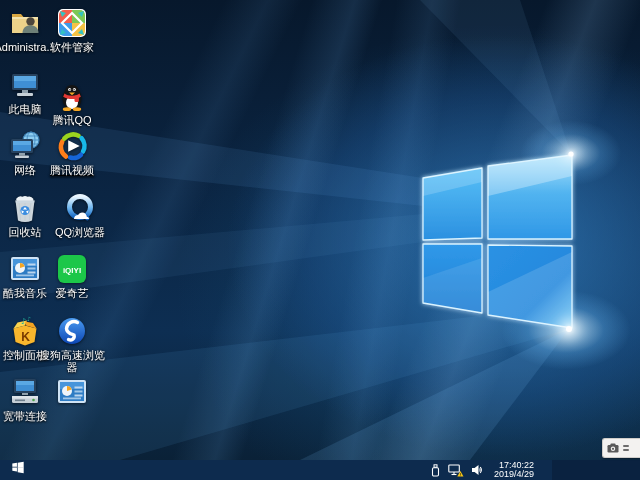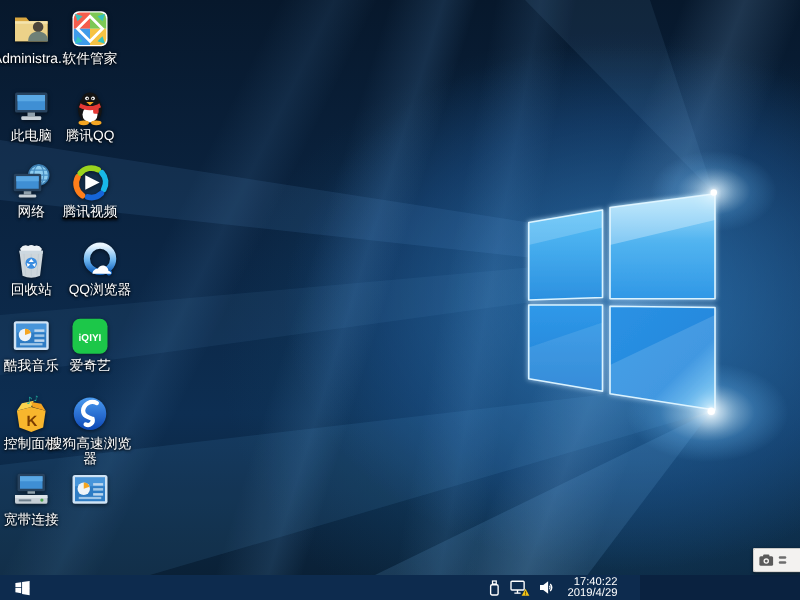--- a/index.html
+++ b/index.html
@@ -31,22 +31,22 @@
   .icon-art svg{width:32px;height:32px;filter:drop-shadow(0 1px 1.5px rgba(0,0,0,.55));}
   .icon-label{margin-top:1px;font-size:11px;line-height:12px;color:#fff;text-align:center;
     text-shadow:0 1px 2px rgba(0,0,0,.95),0 0 3px rgba(0,0,0,.7);word-break:break-all;}
   
   .floatbar{position:absolute;top:438px;right:0;width:33px;height:18px;background:#f3f2f0;
     border:1px solid #cfcdc9;border-right:none;border-radius:3px 0 0 3px;
     display:flex;align-items:center;gap:4px;padding-left:4px;box-shadow:0 1px 2px rgba(0,0,0,.35);}
   .floatbar .menu-lines{display:flex;flex-direction:column;gap:2px;}
   .floatbar .menu-lines span{display:block;width:6px;height:2px;background:#6d6d6d;border-radius:1px;}
   
-  .taskbar{position:absolute;left:0;bottom:0;width:512px;height:20px;background:#0d2b4e;
-    display:flex;align-items:center;z-index:5;}
+  .taskbar{position:absolute;left:0;bottom:0;width:552px;height:20px;background:#0d2b4e;
+    display:flex;align-items:flex-start;z-index:5;}
   .start-btn{width:36px;display:flex;align-items:center;justify-content:center;}
   .tb-spacer{flex:1;}
   .tray{display:flex;align-items:center;gap:7px;padding-right:3px;}
   .tray-ico{display:flex;align-items:center;justify-content:center;height:20px;}
   .clock{display:flex;flex-direction:column;justify-content:center;align-items:flex-end;
     color:#fff;font-size:9px;line-height:9.5px;padding:0 3px;text-align:right;}
   .show-desktop{width:4px;border-left:1px solid rgba(255,255,255,.35);height:100%;}
 </style>
 </head>
 <body>
@@ -145,21 +145,21 @@
           <svg viewBox="0 0 32 32">
             <rect x="3" y="5" width="26" height="16" rx="1.5" fill="#27425e"></rect>
             <rect x="5" y="7" width="22" height="12" fill="#3f8fd4"></rect>
             <rect x="5" y="7" width="22" height="5" fill="#5aa8e4"></rect>
             <rect x="13" y="21" width="6" height="3" fill="#8fa0ac"></rect>
             <rect x="8" y="24" width="16" height="3" rx="1" fill="#c6cfd6"></rect>
           </svg>
         </div>
     <div class="icon-label">此电脑</div>
   </div>
-      <div class="icon-cell" style="left: 38px; top: 68px;">
+      <div class="icon-cell" style="left: 38px; top: 79px;">
     <div class="icon-art">
           <svg viewBox="0 0 32 32">
             <ellipse cx="16" cy="18.5" rx="9.5" ry="11.5" fill="#141414"></ellipse>
             <ellipse cx="16" cy="10.5" rx="6.5" ry="5.5" fill="#141414"></ellipse>
             <ellipse cx="16" cy="22.5" rx="6" ry="6.5" fill="#fff"></ellipse>
             <circle cx="13.6" cy="9.6" r="1.5" fill="#fff"></circle>
             <circle cx="18.4" cy="9.6" r="1.5" fill="#fff"></circle>
             <circle cx="13.9" cy="9.8" r=".7" fill="#111"></circle>
             <circle cx="18.1" cy="9.8" r=".7" fill="#111"></circle>
             <path d="M13 12.6h6l-3 2.6z" fill="#f5a623"></path>

